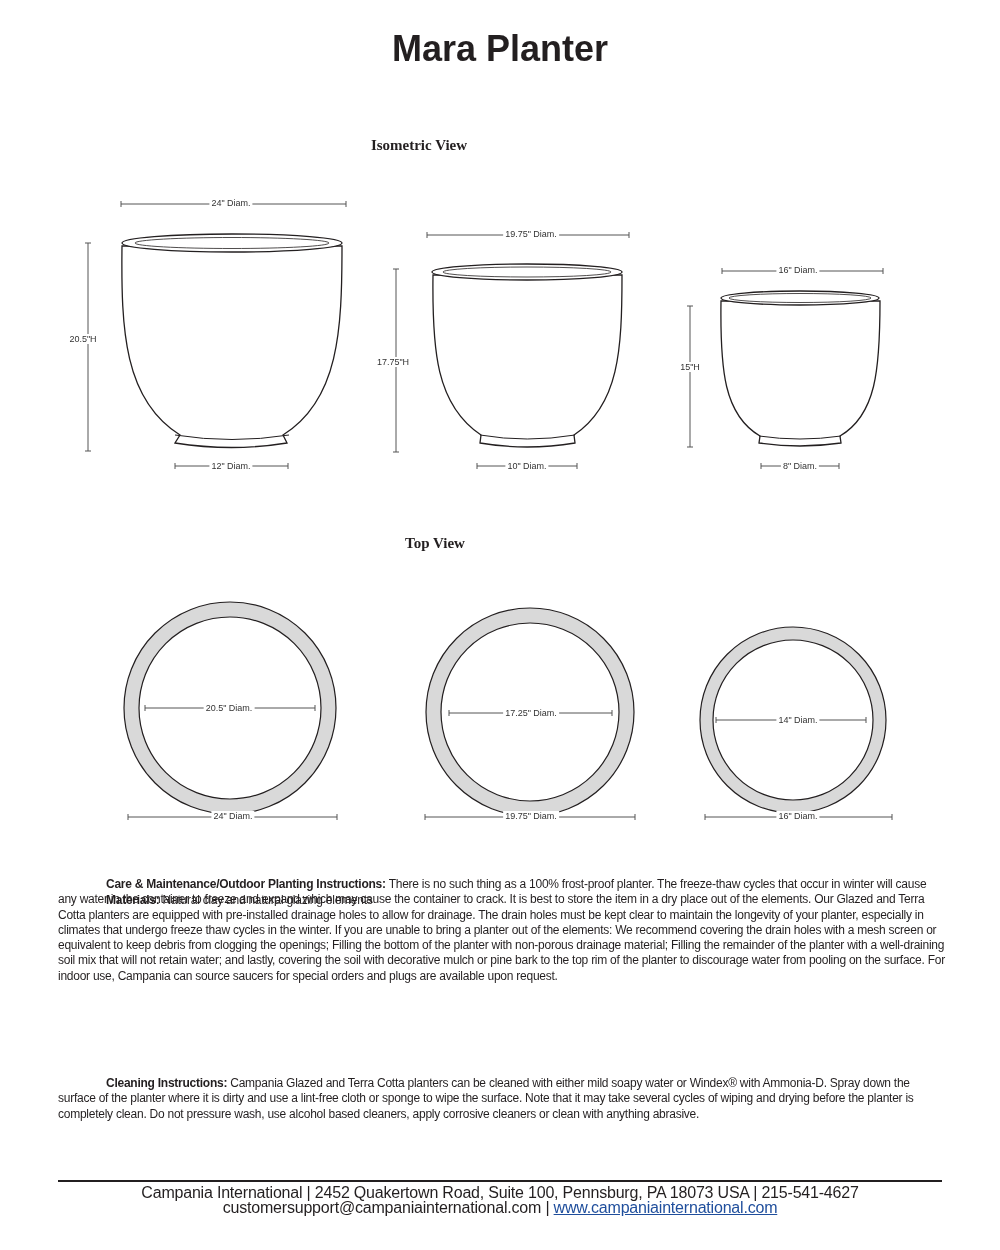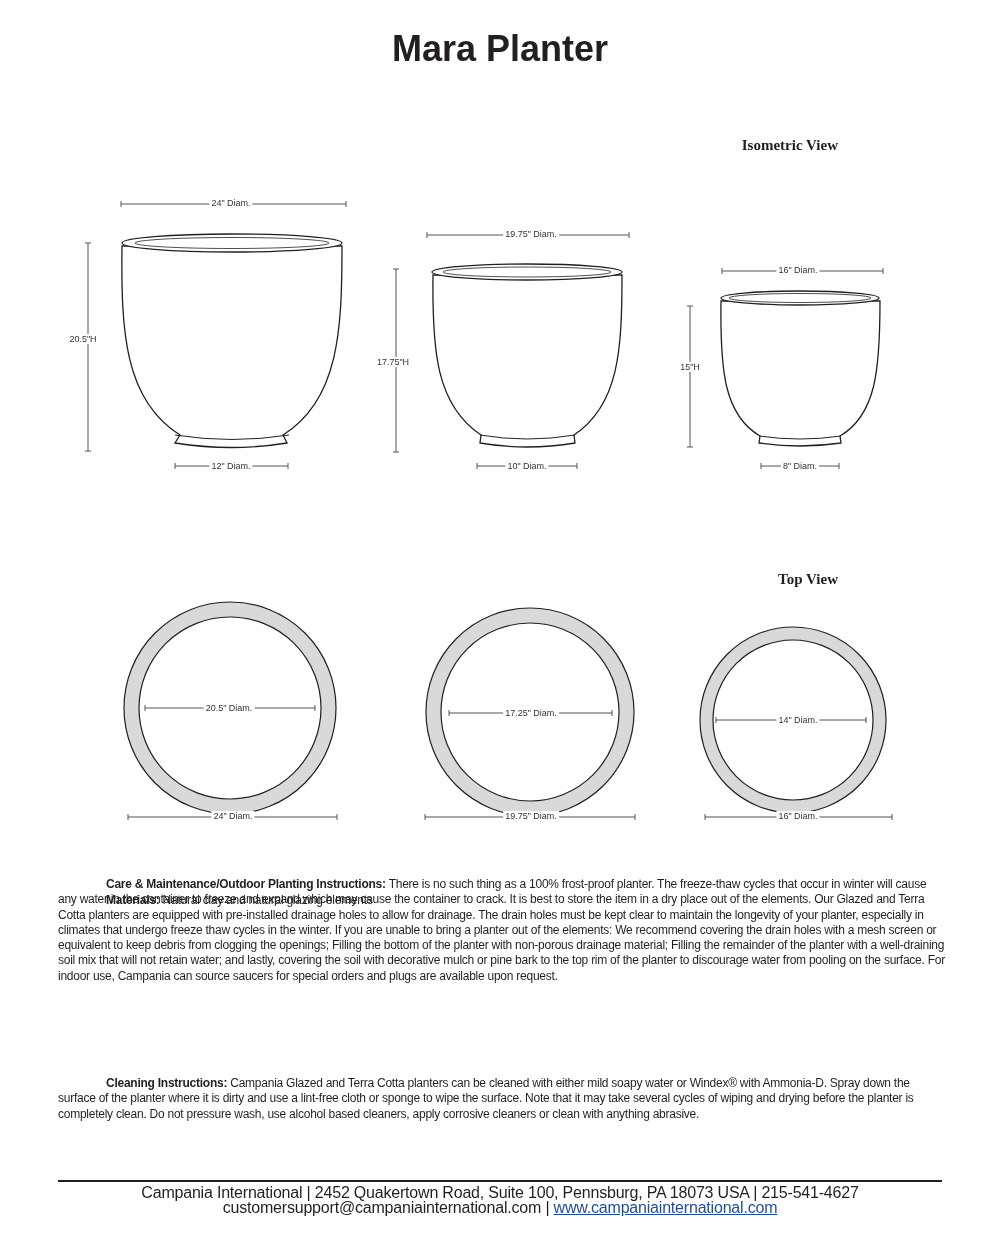--- a/index.html
+++ b/index.html
@@ -1,19 +1,19 @@
 <!DOCTYPE html>
 <html><head>
 <meta charset="utf-8">
 <style>
   html, body { margin: 0; padding: 0; background: #ffffff; }
   body { width: 1000px; height: 1250px; position: relative; overflow: hidden; color: #231f20; }
   .title { position: absolute; top: 28px; left: 0; width: 1000px; text-align: center;
     font-family: "Liberation Sans", sans-serif; font-weight: bold; font-size: 36px; color: #231f20; }
-  .section-title { position: absolute; left: 0; width: 838px; text-align: right;
+  .section-title { position: absolute; left: 0; width: 838px; text-align: center;
     font-family: "Liberation Serif", serif; font-weight: bold; font-size: 15px; color: #231f20; }
   .drawing { position: absolute; left: 0; top: 0; }
   .dimlabel { position: absolute; font-family: "Liberation Sans", sans-serif; font-size: 9px; color: #333;
     white-space: nowrap; transform: translate(-50%, -50%); background: #fff; padding: 0 2px; }
   .text-block { position: absolute; left: 58px; width: 890px; font-family: "Liberation Sans", sans-serif;
     font-size: 12px; line-height: 15.3px; color: #231f20; letter-spacing: -0.25px; }
   .text-block b { font-weight: bold; padding-left: 48px; }
   .footer-rule { position: absolute; left: 58px; top: 1180px; width: 884px; height: 2px; background: #231f20; }
   .footer { position: absolute; left: 0; width: 1000px; text-align: center; font-family: "Liberation Sans", sans-serif;
     font-size: 16px; color: #231f20; letter-spacing: -0.2px; }
@@ -83,21 +83,21 @@
 <div class="dimlabel" style="left:231px; top:466px;">12" Diam.</div>
 
 <div class="dimlabel" style="left:531px; top:234px;">19.75" Diam.</div>
 <div class="dimlabel" style="left:393px; top:362px;">17.75"H</div>
 <div class="dimlabel" style="left:527px; top:466px;">10" Diam.</div>
 
 <div class="dimlabel" style="left:798px; top:270px;">16" Diam.</div>
 <div class="dimlabel" style="left:690px; top:367px;">15"H</div>
 <div class="dimlabel" style="left:800px; top:466px;">8" Diam.</div>
 
-<div class="section-title" style="top:571px;">Top View</div>
+<div class="section-title" style="top:535px;margin-left:16px;">Top View</div>
 
 <svg class="drawing" style="top:570px;" width="1000" height="270" viewBox="0 570 1000 270">
   <g stroke="#231f20" stroke-width="1.2">
     <circle cx="230" cy="708" r="106" fill="#d9d9d9"></circle>
     <circle cx="230" cy="708" r="91" fill="#ffffff"></circle>
     <circle cx="530" cy="712" r="104" fill="#d9d9d9"></circle>
     <circle cx="530" cy="712" r="89" fill="#ffffff"></circle>
     <circle cx="793" cy="720" r="93" fill="#d9d9d9"></circle>
     <circle cx="793" cy="720" r="80" fill="#ffffff"></circle>
   </g>

